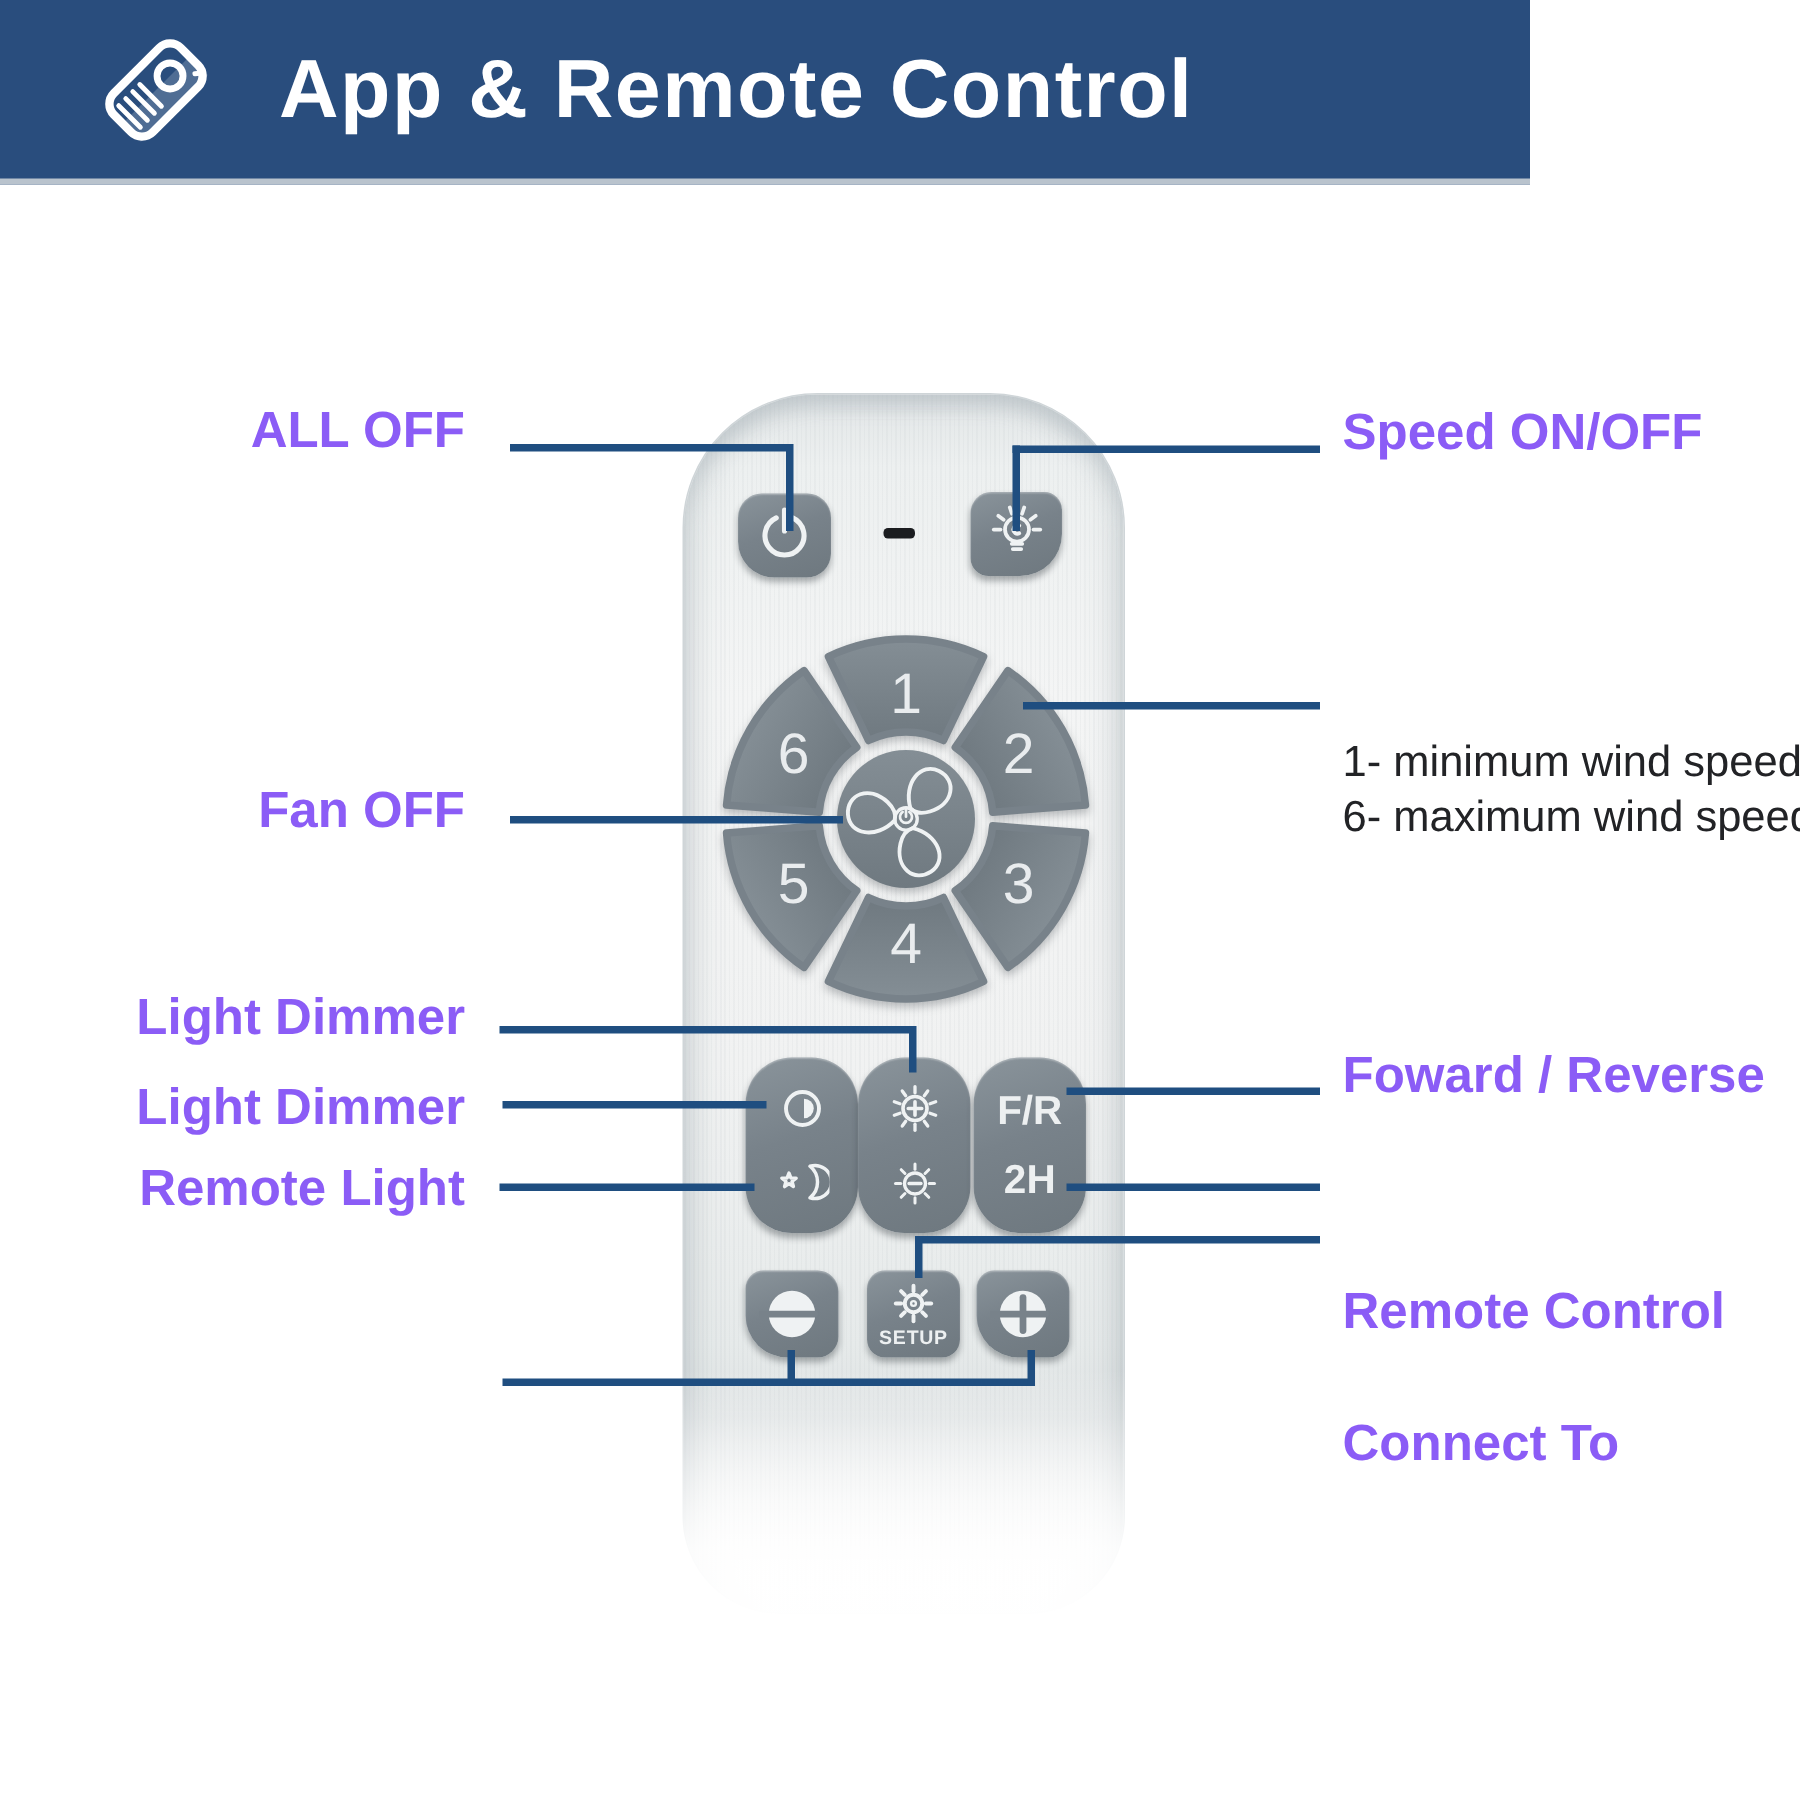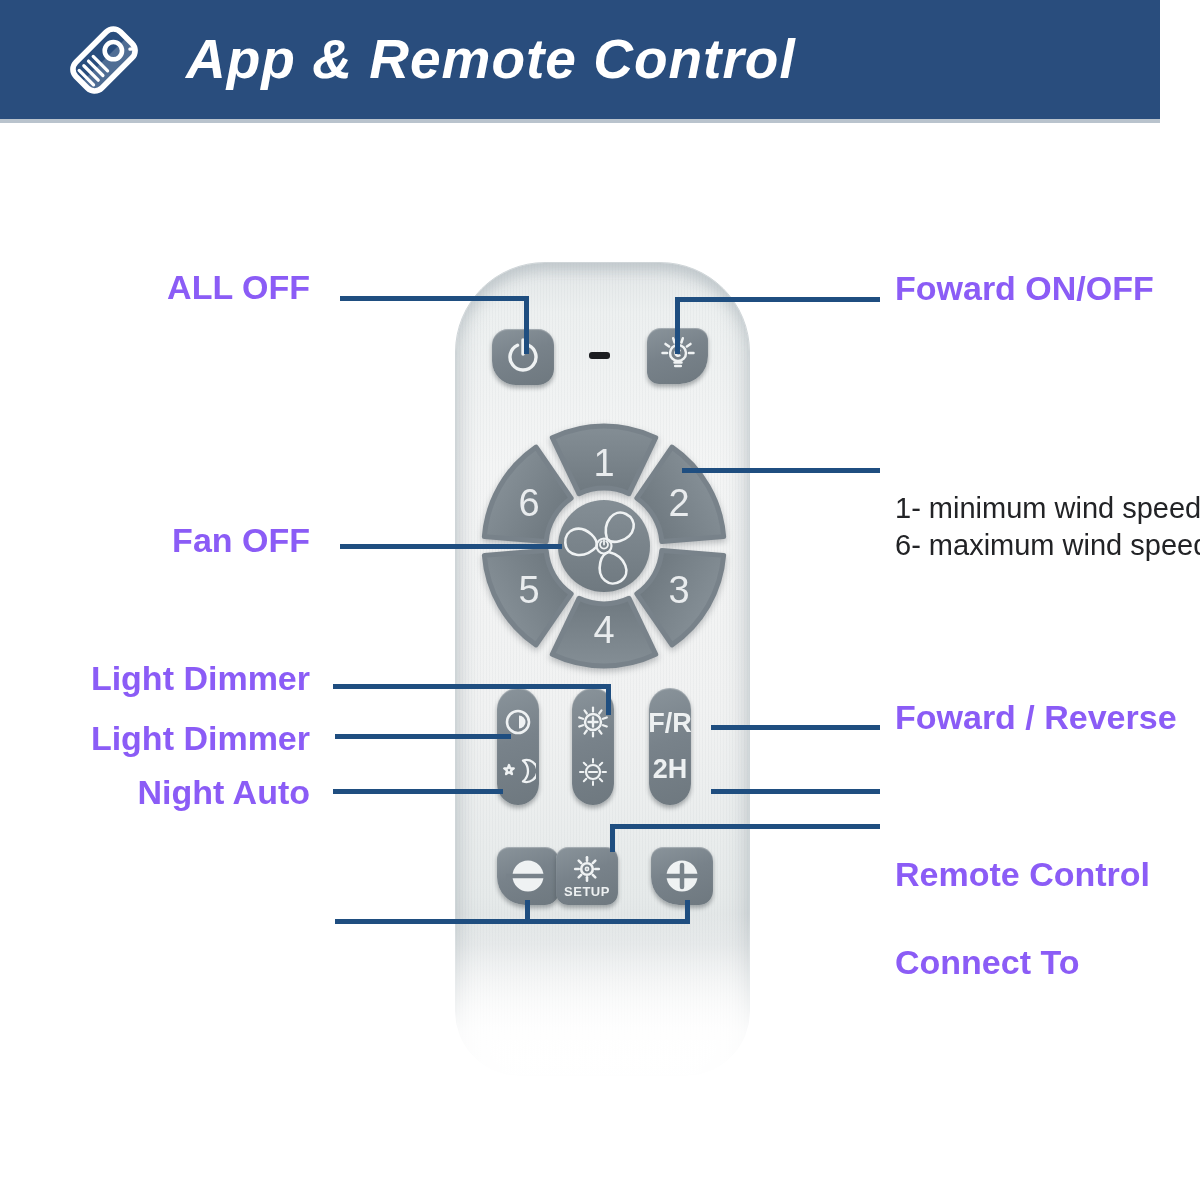--- a/index.html
+++ b/index.html
@@ -1,21 +1,21 @@
 <!DOCTYPE html>
 <html><head>
 <meta charset="utf-8">
 <style>
   html,body{margin:0;padding:0;background:#ffffff;}
   .canvas{position:relative;width:1200px;height:1200px;background:#ffffff;overflow:hidden;
           font-family:"Liberation Sans", sans-serif;}
 
   
-  .header{position:absolute;left:0;top:0;width:1160px;height:119px;background:#294D7D;
-          border-bottom:4px solid #b9c3cd;display:flex;align-items:center;font-style:italic;}
+  .header{position:absolute;left:0;top:0;width:1020px;height:119px;background:#294D7D;
+          border-bottom:4px solid #b9c3cd;display:flex;align-items:center;}
   .header-icon{position:absolute;left:48px;top:4px;width:112px;height:112px;}
   .page-title{position:absolute;left:186px;top:0;height:119px;line-height:119px;
               color:#ffffff;font-size:55px;font-weight:bold;letter-spacing:1px;white-space:nowrap;}
 
   
   .lbl{position:absolute;color:#8b5cf6;font-weight:bold;font-size:34px;white-space:nowrap;}
   .lbl.left{right:890px;text-align:right;}
   .lbl.rightside{left:895px;text-align:left;}
   .lbl.sub{font-weight:normal;font-size:29px;color:#222326;line-height:37px;}
   .two-line{line-height:44px;white-space:pre-line;}
@@ -38,27 +38,27 @@
           pointer-events:none;}
 
   
   .btn{position:absolute;background:linear-gradient(160deg,#8A949B 0%,#78828A 45%,#6E787F 100%);
        box-shadow:0 3px 4px rgba(45,52,58,0.38), inset 0 1px 1px rgba(255,255,255,0.28);
        display:flex;align-items:center;justify-content:center;z-index:3;}
   .btn svg{display:block;}
   .b-power {left:36px; top:66px; width:62px;height:56px;border-radius:16px 16px 16px 24px;}
   .b-light {left:191px;top:65px; width:61px;height:56px;border-radius:14px 12px 28px 12px;}
   .led     {position:absolute;left:133px;top:89px;width:21px;height:7px;border-radius:3px;background:#1b1d20;z-index:3;}
-  .pill    {top:425px;width:42px;height:113px;border-radius:31px;flex-direction:column;justify-content:space-evenly;padding:2px 0;}
+  .pill    {top:442px;width:75px;height:113px;border-radius:31px;flex-direction:column;justify-content:space-evenly;padding:2px 0;}
   .p-left  {left:41px;}
   .p-mid   {left:116px;}
   .p-right {left:193px;flex-direction:column;}
   .pill .ptxt{color:#EDF0F1;font-weight:bold;font-size:27px;line-height:27px;}
   .b-minus {left:41px; top:584px;width:62px;height:58px;border-radius:12px 14px 14px 28px;}
-  .b-setup {left:100px;top:584px;width:62px;height:56px;border-radius:12px;flex-direction:column;padding-top:2px;}
+  .b-setup {left:122px;top:584px;width:62px;height:56px;border-radius:12px;flex-direction:column;padding-top:2px;}
   .b-plus  {left:195px;top:584px;width:62px;height:58px;border-radius:12px 14px 14px 28px;}
   .setup-label{color:#EDF0F1;font-weight:bold;font-size:13px;letter-spacing:0.5px;margin-top:1px;}
 
   .fan-cluster{position:absolute;left:23px;top:158px;width:250px;height:250px;z-index:2;
                filter:drop-shadow(0 3px 3px rgba(45,52,58,0.30));}
 </style>
 </head>
 <body>
 
 <div class="canvas">
@@ -78,23 +78,23 @@
         </g>
       </g>
     </svg>
     <div class="page-title">App &amp; Remote Control</div>
   </div>
 
   <div class="lbl left" style="top:268px;">ALL OFF</div>
   <div class="lbl left" style="top:521px;margin-left:20px;">Fan OFF</div>
   <div class="lbl left" style="top:659px;">Light Dimmer</div>
   <div class="lbl left" style="top:719px;">Light Dimmer</div>
-  <div class="lbl left" style="top:773px;">Night Auto</div>
-
-  <div class="lbl rightside" style="top:269px;">Foward ON/OFF</div>
+  <div class="lbl left" style="top:773px;">Remote Light</div>
+
+  <div class="lbl rightside" style="top:269px;">Speed ON/OFF</div>
   <div class="lbl rightside sub" style="top:490px;">
     <div>1- minimum wind speed</div>
     <div>6- maximum wind speed</div>
   </div>
   <div class="lbl rightside" style="top:698px;">Foward / Reverse</div>
   <div class="lbl rightside two-line" style="top:808px;">
     <div>Remote Control</div>
     <div>Connect To</div>
   </div>
 

